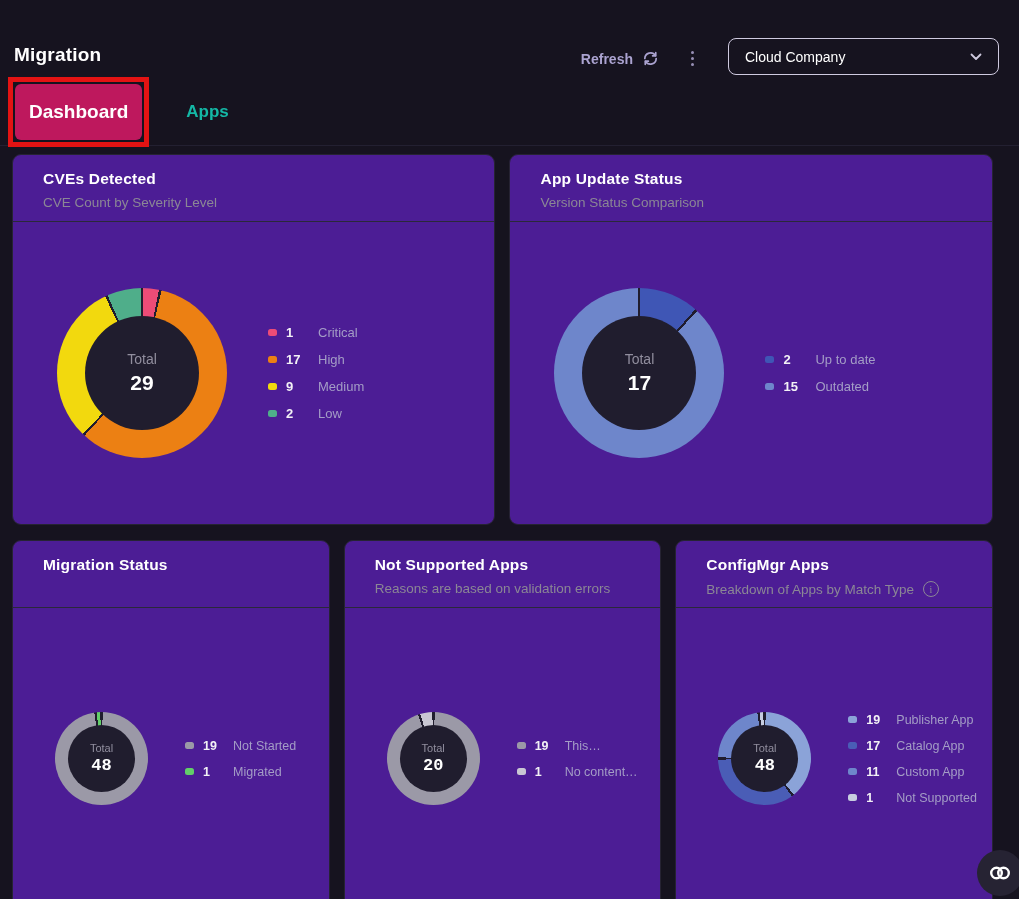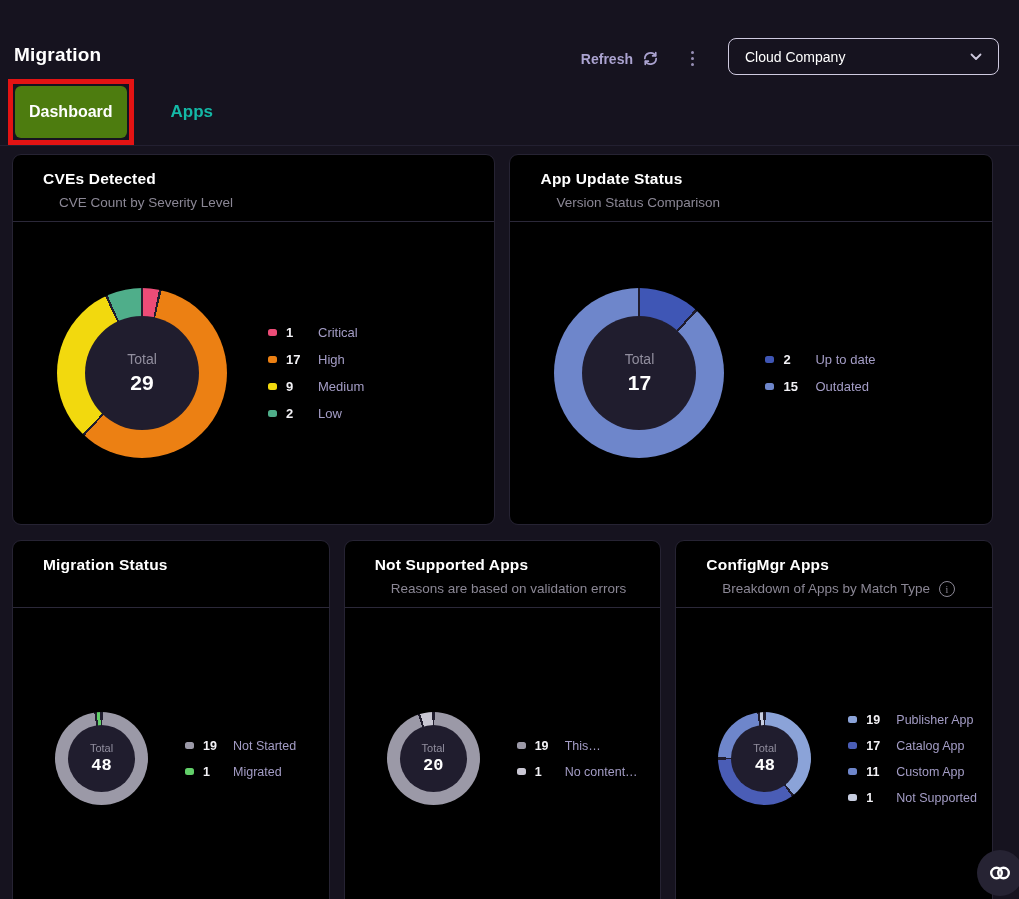--- a/index.html
+++ b/index.html
@@ -35,44 +35,44 @@
 
   
   .tabs-bar {
     display: flex; align-items: center; height: 67px;
     border-bottom: 1px solid #232031; padding-left: 8px; position: relative;
   }
   .annotation-box {
     border: 5px solid #e31313; padding: 2px; display: inline-block;
   }
   .tab-active {
-    background: #4d7c0f; border-radius: 6px; padding: 17px 14px;
-    font-size: 16px; font-weight: 700; color: #fff; cursor: pointer; min-width: 96px; text-align: center;
+    background: #be185d; border-radius: 6px; padding: 17px 14px;
+    font-size: 19px; font-weight: 700; color: #fff; cursor: pointer; min-width: 96px; text-align: center;
   }
   .tab-inactive {
     margin-left: 37px; color: #14b8a6; font-size: 17px; font-weight: 700; cursor: pointer;
   }
 
   
   .cards-grid {
     margin: 8px 26px 0 12px;
     display: grid;
     grid-template-columns: repeat(6, 1fr);
     grid-template-rows: 371px 370px;
     gap: 15px 14px;
   }
   .card {
-    background: #000000; border: 1px solid #262333; border-radius: 9px;
+    background: #4c1d95; border: 1px solid #262333; border-radius: 9px;
     display: flex; flex-direction: column; overflow: hidden;
   }
   .card.large { grid-column: span 3; }
   .card.small { grid-column: span 2; }
   .card-header { padding: 15px 30px 0 30px; height: 66px; }
   .card-title { font-size: 15.5px; font-weight: 700; margin-bottom: 7px; letter-spacing: .2px; }
-  .card-subtitle { font-size: 13.5px; color: #8b8795; display: flex; align-items: flex-start; margin-left: 16px; }
+  .card-subtitle { font-size: 13.5px; color: #8b8795; display: flex; align-items: center; }
   .info-icon {
     display: inline-flex; align-items: center; justify-content: center;
     width: 16px; height: 16px; border: 1.4px solid #8b8795; border-radius: 50%;
     font-size: 10px; color: #8b8795; margin-left: 9px; font-style: normal; cursor: pointer;
     font-family: "Liberation Serif", serif;
   }
   .card-divider { height: 1px; background: #2b2839; }
   .card-body { flex: 1; display: flex; align-items: center; }
 
   

